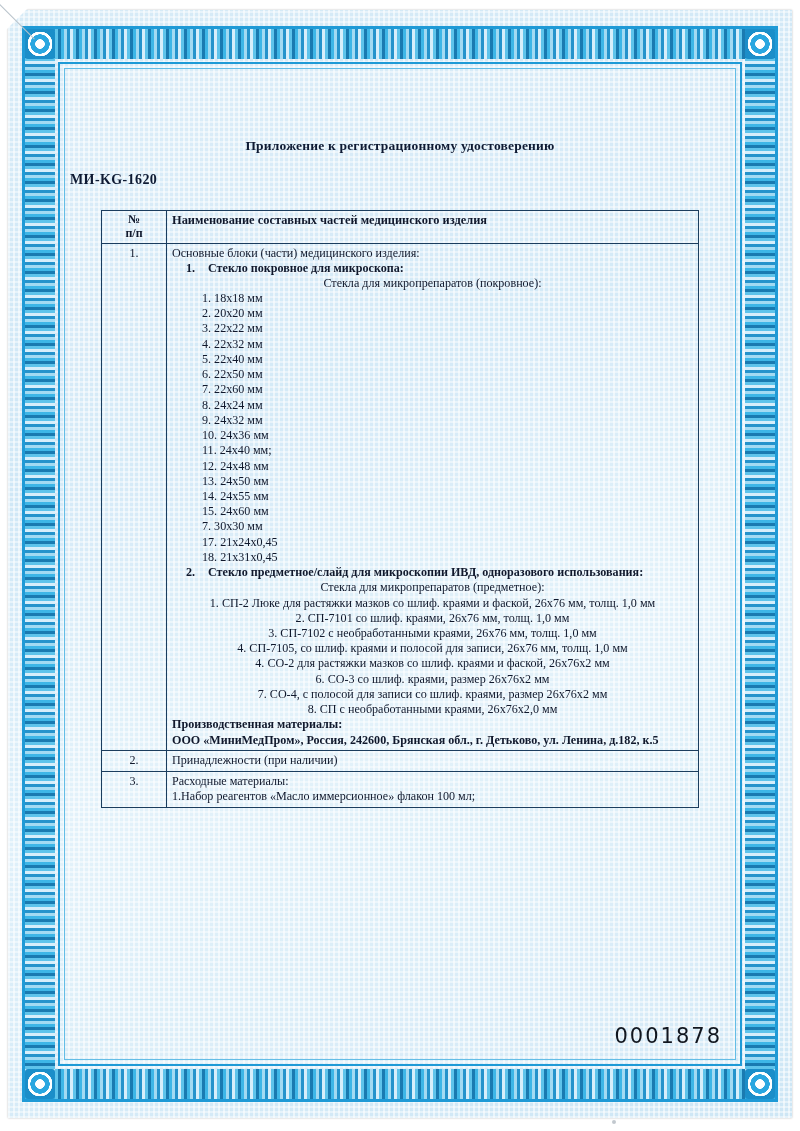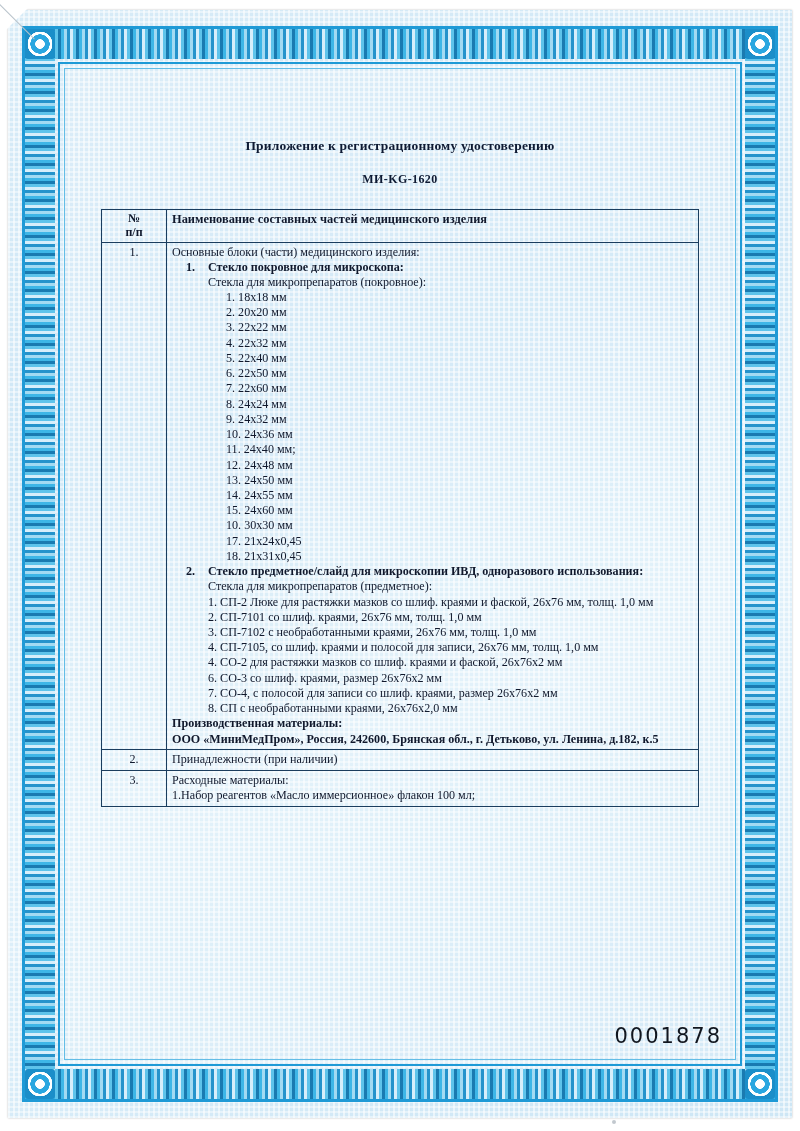--- a/index.html
+++ b/index.html
@@ -113,23 +113,23 @@
 
   .doc-title {
     text-align: center;
     font-weight: bold;
     font-size: 13.5px;
     color: #0e1a33;
     margin-top: 64px;
     letter-spacing: 0.2px;
   }
   .doc-number {
-    text-align: center;
-    font-weight: bold;
-    font-size: 12px;
+    text-align: left;
+    font-weight: bold;
+    font-size: 14px;
     color: #0e1a33;
     margin-top: 18px;
     letter-spacing: 0.4px;
   }
 
   table.parts {
     margin: 22px auto 0 auto;
     width: 598px;
     border-collapse: collapse;
     font-size: 12.1px;
@@ -167,25 +167,25 @@
     margin-left: 36px;
     position: relative;
     line-height: 1.25;
   }
   .sub-head .marker {
     position: absolute;
     left: -22px;
     font-weight: bold;
   }
   .plain {
-    margin-left: 36px;
     line-height: 1.26;
+    text-align: center;
   }
   .item {
-    margin-left: 54px;
+    margin-left: 30px;
     line-height: 1.26;
   }
   .bold-block {
     font-weight: bold;
     line-height: 1.28;
   }
   .normal-line {
     line-height: 1.28;
   }
 
@@ -278,21 +278,21 @@
             <div class="item">6. 22х50 мм</div>
             <div class="item">7. 22х60 мм</div>
             <div class="item">8. 24х24 мм</div>
             <div class="item">9. 24х32 мм</div>
             <div class="item">10. 24х36 мм</div>
             <div class="item">11. 24х40 мм;</div>
             <div class="item">12. 24х48 мм</div>
             <div class="item">13. 24х50 мм</div>
             <div class="item">14. 24х55 мм</div>
             <div class="item">15. 24х60 мм</div>
-            <div class="item">10. 30х30 мм</div>
+            <div class="item">7. 30х30 мм</div>
             <div class="item">17. 21х24х0,45</div>
             <div class="item">18. 21х31х0,45</div>
 
             <div class="sub-head">
               <span class="marker">2.</span>
               <span>Стекло предметное/слайд для микроскопии ИВД, одноразового использования:</span>
             </div>
             <div class="plain">Стекла для микропрепаратов (предметное):</div>
             <div class="plain">1. СП-2 Люке для растяжки мазков со шлиф. краями и фаской, 26х76 мм, толщ. 1,0 мм</div>
             <div class="plain">2. СП-7101 со шлиф. краями, 26х76 мм, толщ. 1,0 мм</div>

